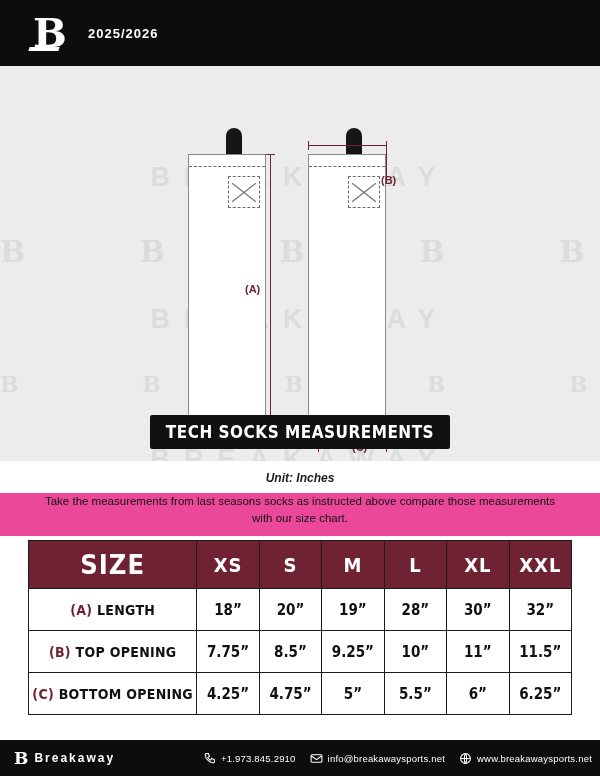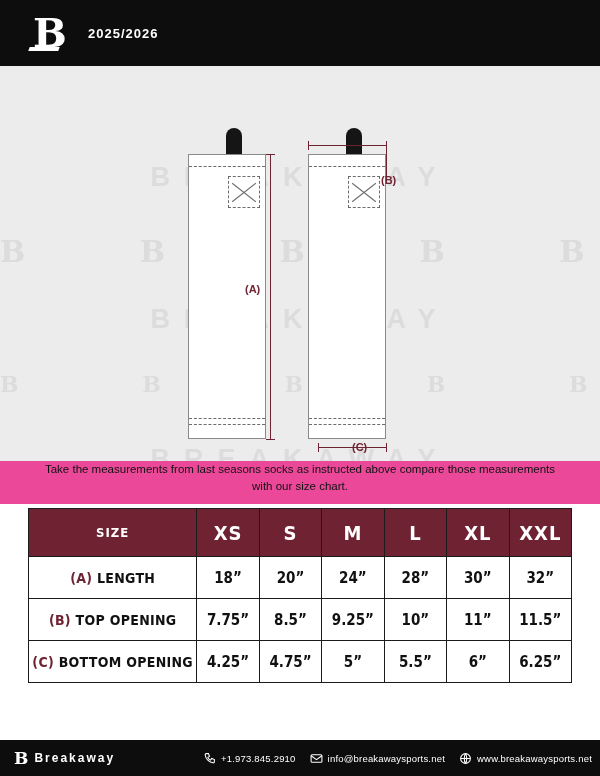--- a/index.html
+++ b/index.html
@@ -225,21 +225,21 @@
     font-family: "DejaVu Sans Condensed", "Liberation Sans", sans-serif;
   }
   thead th {
     background: #6f2232;
     color: #ffffff;
     font-size: 20px;
     font-weight: bold;
     height: 48px;
     letter-spacing: 1px;
   }
-  thead th.size-head { width: 31%; font-size: 13px; }
+  thead th.size-head { width: 31%; font-size: 27px; }
   tbody td {
     height: 42px;
     font-size: 15px;
     font-weight: bold;
     color: #111111;
   }
   tbody td.rowlabel {
     text-align: center;
     font-size: 14px;
     letter-spacing: 0.3px;
@@ -338,22 +338,26 @@
       <div class="tick tick-v" style="left:386px; top:75px;"></div>
       <div class="measure-line ml-vert" style="left:386px; top:79px; height:34px;"></div>
       <div class="label" style="left:381px; top:108px;">(B)</div>
 
       <div class="measure-line ml-horz" style="left:318px; top:381px; width:68px;"></div>
       <div class="tick tick-v" style="left:318px; top:377px;"></div>
       <div class="tick tick-v" style="left:386px; top:377px;"></div>
       <div class="label" style="left:352px; top:375px;">(C)</div>
     </div>
 
+    <div class="meas-plate">
+      <span>TECH SOCKS MEASUREMENTS</span>
+    </div>
   </div>
 
+  <div class="unit">Unit: Inches</div>
 
   <div class="instructions">Take the measurements from last seasons socks as instructed above compare those measurements  with our size chart.</div>
 
   <div class="table-wrap">
     <table>
       <thead>
         <tr>
           <th class="size-head">SIZE</th>
           <th>XS</th>
           <th>S</th>
@@ -361,21 +365,21 @@
           <th>L</th>
           <th>XL</th>
           <th>XXL</th>
         </tr>
       </thead>
       <tbody>
         <tr>
           <td class="rowlabel"><span class="code">(A)</span> <span>LENGTH</span></td>
           <td>18”</td>
           <td>20”</td>
-          <td>24”</td>
+          <td>19”</td>
           <td>28”</td>
           <td>30”</td>
           <td>32”</td>
         </tr>
         <tr>
           <td class="rowlabel"><span class="code">(B)</span> <span>TOP OPENING</span></td>
           <td>7.75”</td>
           <td>8.5”</td>
           <td>9.25”</td>
           <td>10”</td>

